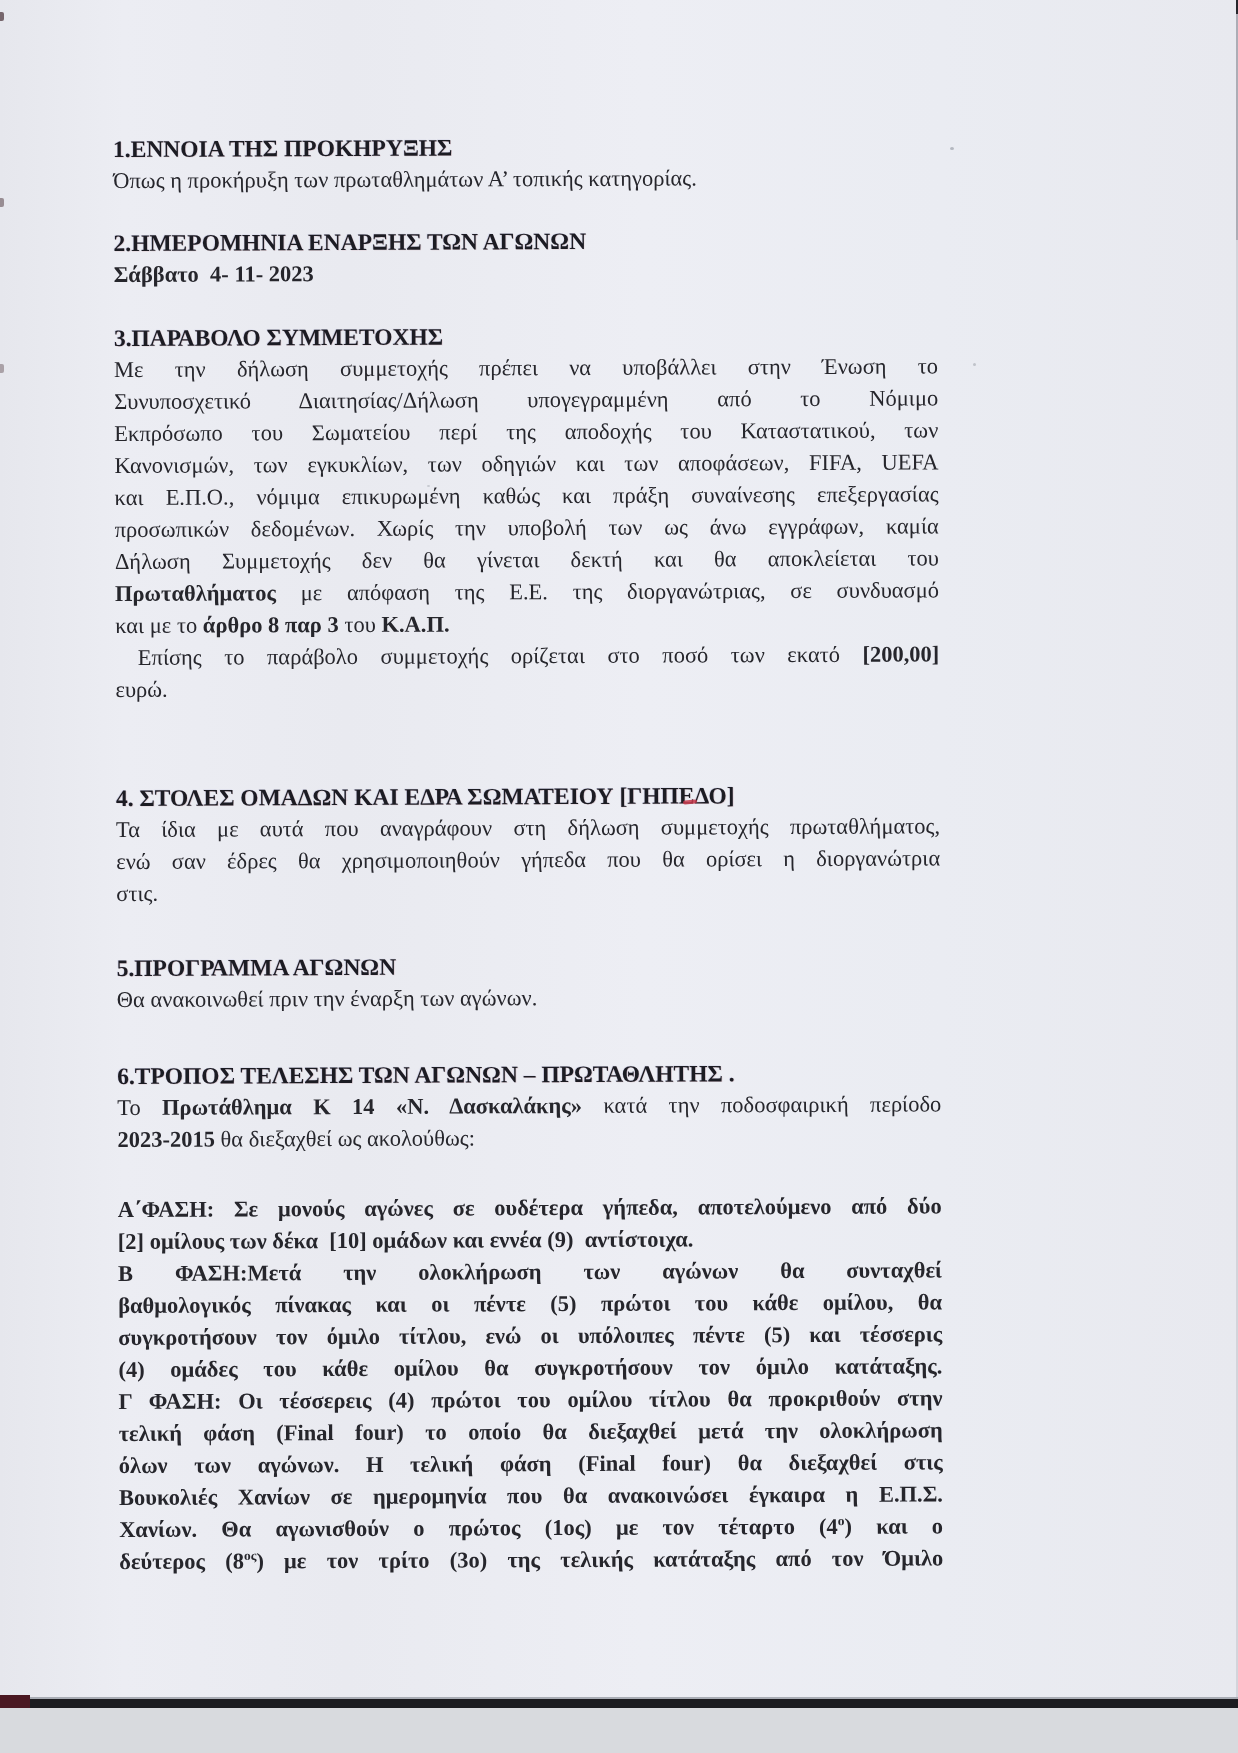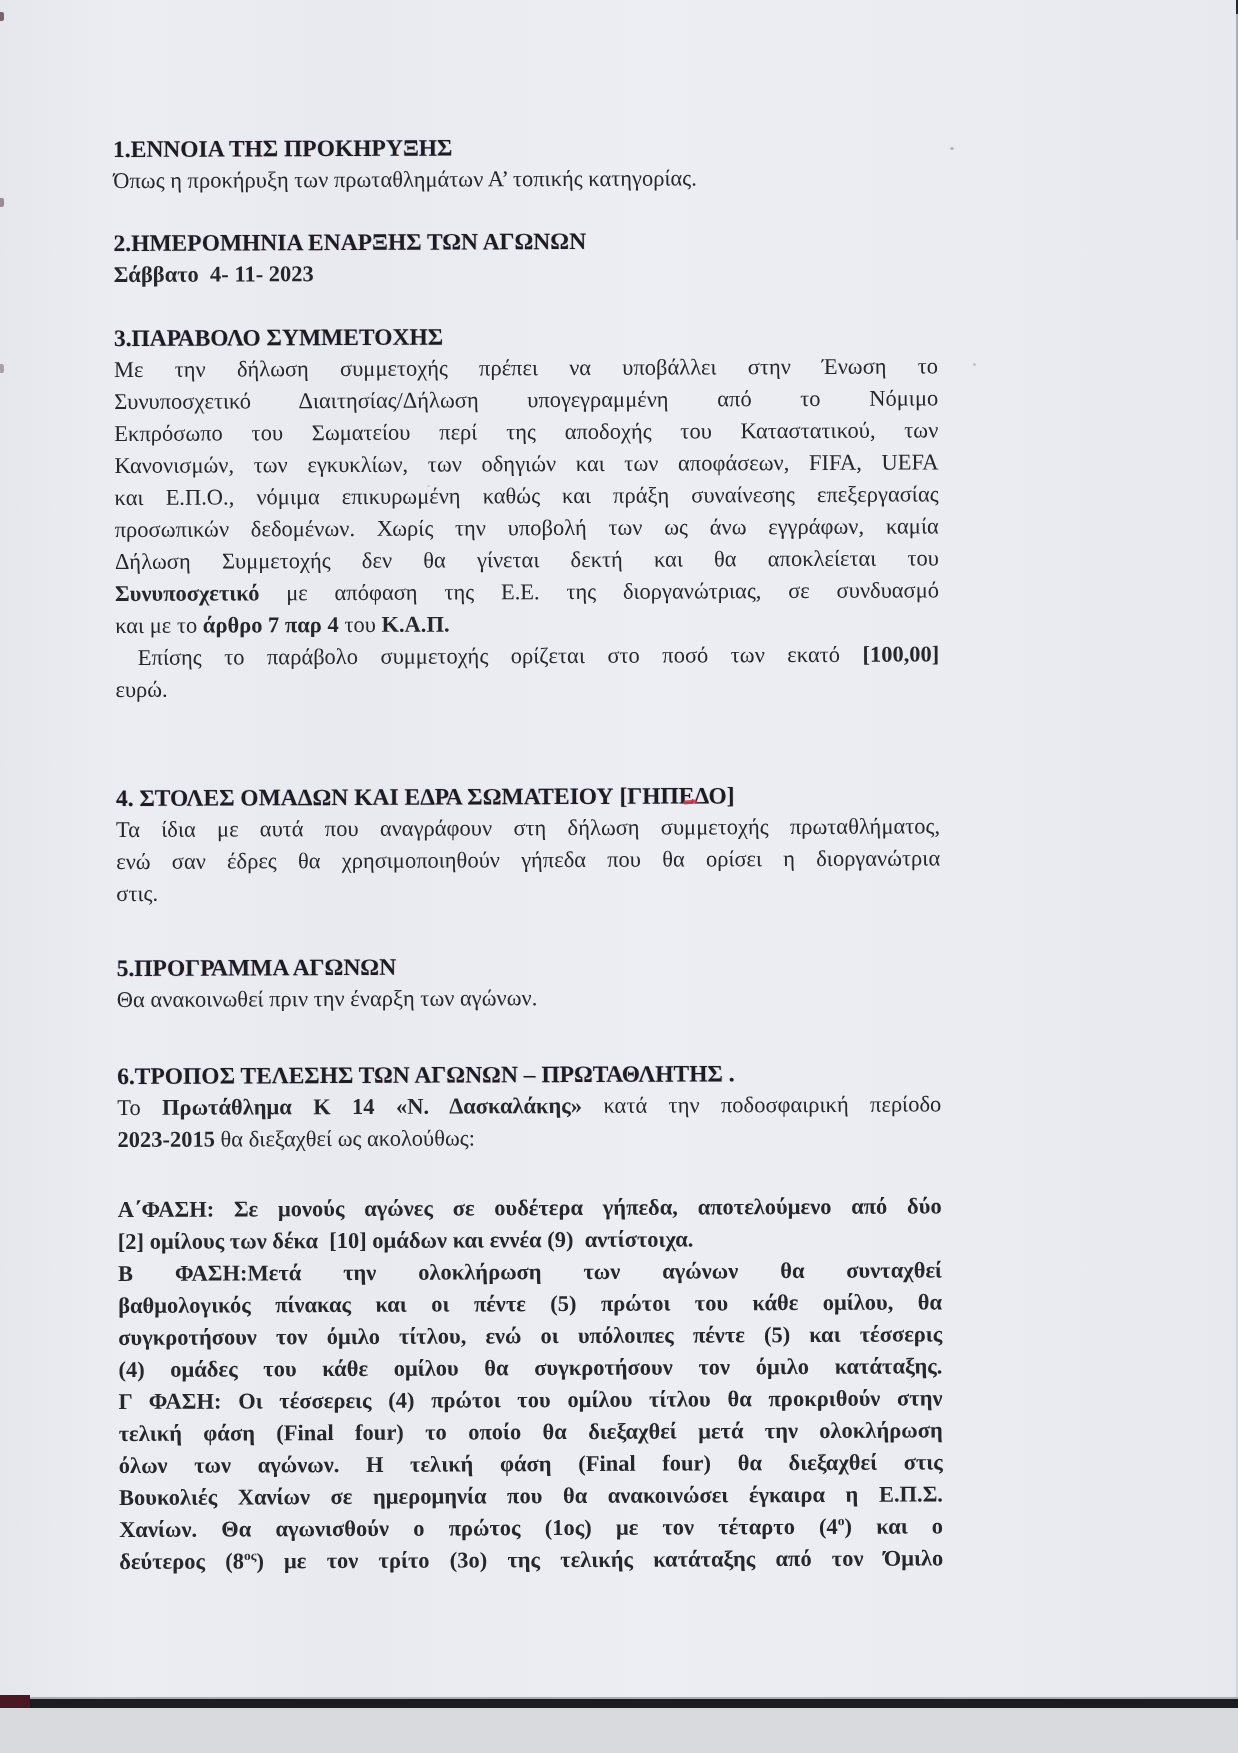--- a/index.html
+++ b/index.html
@@ -70,25 +70,25 @@
     <section class="sec sec3">
       <h2 class="h">3.ΠΑΡΑΒΟΛΟ ΣΥΜΜΕΤΟΧΗΣ</h2>
       <div class="p">
           <div class="ln j"><span>Με την δήλωση συμμετοχής πρέπει να υποβάλλει στην Ένωση το</span></div>
           <div class="ln j"><span>Συνυποσχετικό Διαιτησίας/Δήλωση υπογεγραμμένη από το Νόμιμο</span></div>
           <div class="ln j"><span>Εκπρόσωπο του Σωματείου περί της αποδοχής του Καταστατικού, των</span></div>
           <div class="ln j"><span>Κανονισμών, των εγκυκλίων, των οδηγιών και των αποφάσεων, FIFA, UEFA</span></div>
           <div class="ln j"><span>και Ε.Π.Ο., νόμιμα επικυρωμένη καθώς και πράξη συναίνεσης επεξεργασίας</span></div>
           <div class="ln j"><span>προσωπικών δεδομένων. Χωρίς την υποβολή των ως άνω εγγράφων, καμία</span></div>
           <div class="ln j"><span>Δήλωση Συμμετοχής δεν θα γίνεται δεκτή και θα αποκλείεται του</span></div>
-          <div class="ln j"><b>Συνυποσχετικό</b><span> με απόφαση της Ε.Ε. της διοργανώτριας, σε συνδυασμό</span></div>
-          <div class="ln"><span>και με το </span><b>άρθρο 7 παρ 4</b><span> του </span><b>Κ.Α.Π.</b></div>
+          <div class="ln j"><b>Πρωταθλήματος</b><span> με απόφαση της Ε.Ε. της διοργανώτριας, σε συνδυασμό</span></div>
+          <div class="ln"><span>και με το </span><b>άρθρο 8 παρ 3</b><span> του </span><b>Κ.Α.Π.</b></div>
         </div>
       <div class="p">
-          <div class="ln j"><span>&nbsp;Επίσης το παράβολο συμμετοχής ορίζεται στο ποσό των εκατό </span><b>[100,00]</b></div>
+          <div class="ln j"><span>&nbsp;Επίσης το παράβολο συμμετοχής ορίζεται στο ποσό των εκατό </span><b>[200,00]</b></div>
           <div class="ln"><span>ευρώ.</span></div>
         </div>
     </section>
 
     <section class="sec sec4">
       <h2 class="h">4. ΣΤΟΛΕΣ ΟΜΑΔΩΝ ΚΑΙ ΕΔΡΑ ΣΩΜΑΤΕΙΟΥ [ΓΗΠΕΔΟ]</h2>
       <div class="p">
           <div class="ln j"><span>Τα ίδια με αυτά που αναγράφουν στη δήλωση συμμετοχής πρωταθλήματος,</span></div>
           <div class="ln j"><span>ενώ σαν έδρες θα χρησιμοποιηθούν γήπεδα που θα ορίσει η διοργανώτρια</span></div>
           <div class="ln"><span>στις.</span></div>

